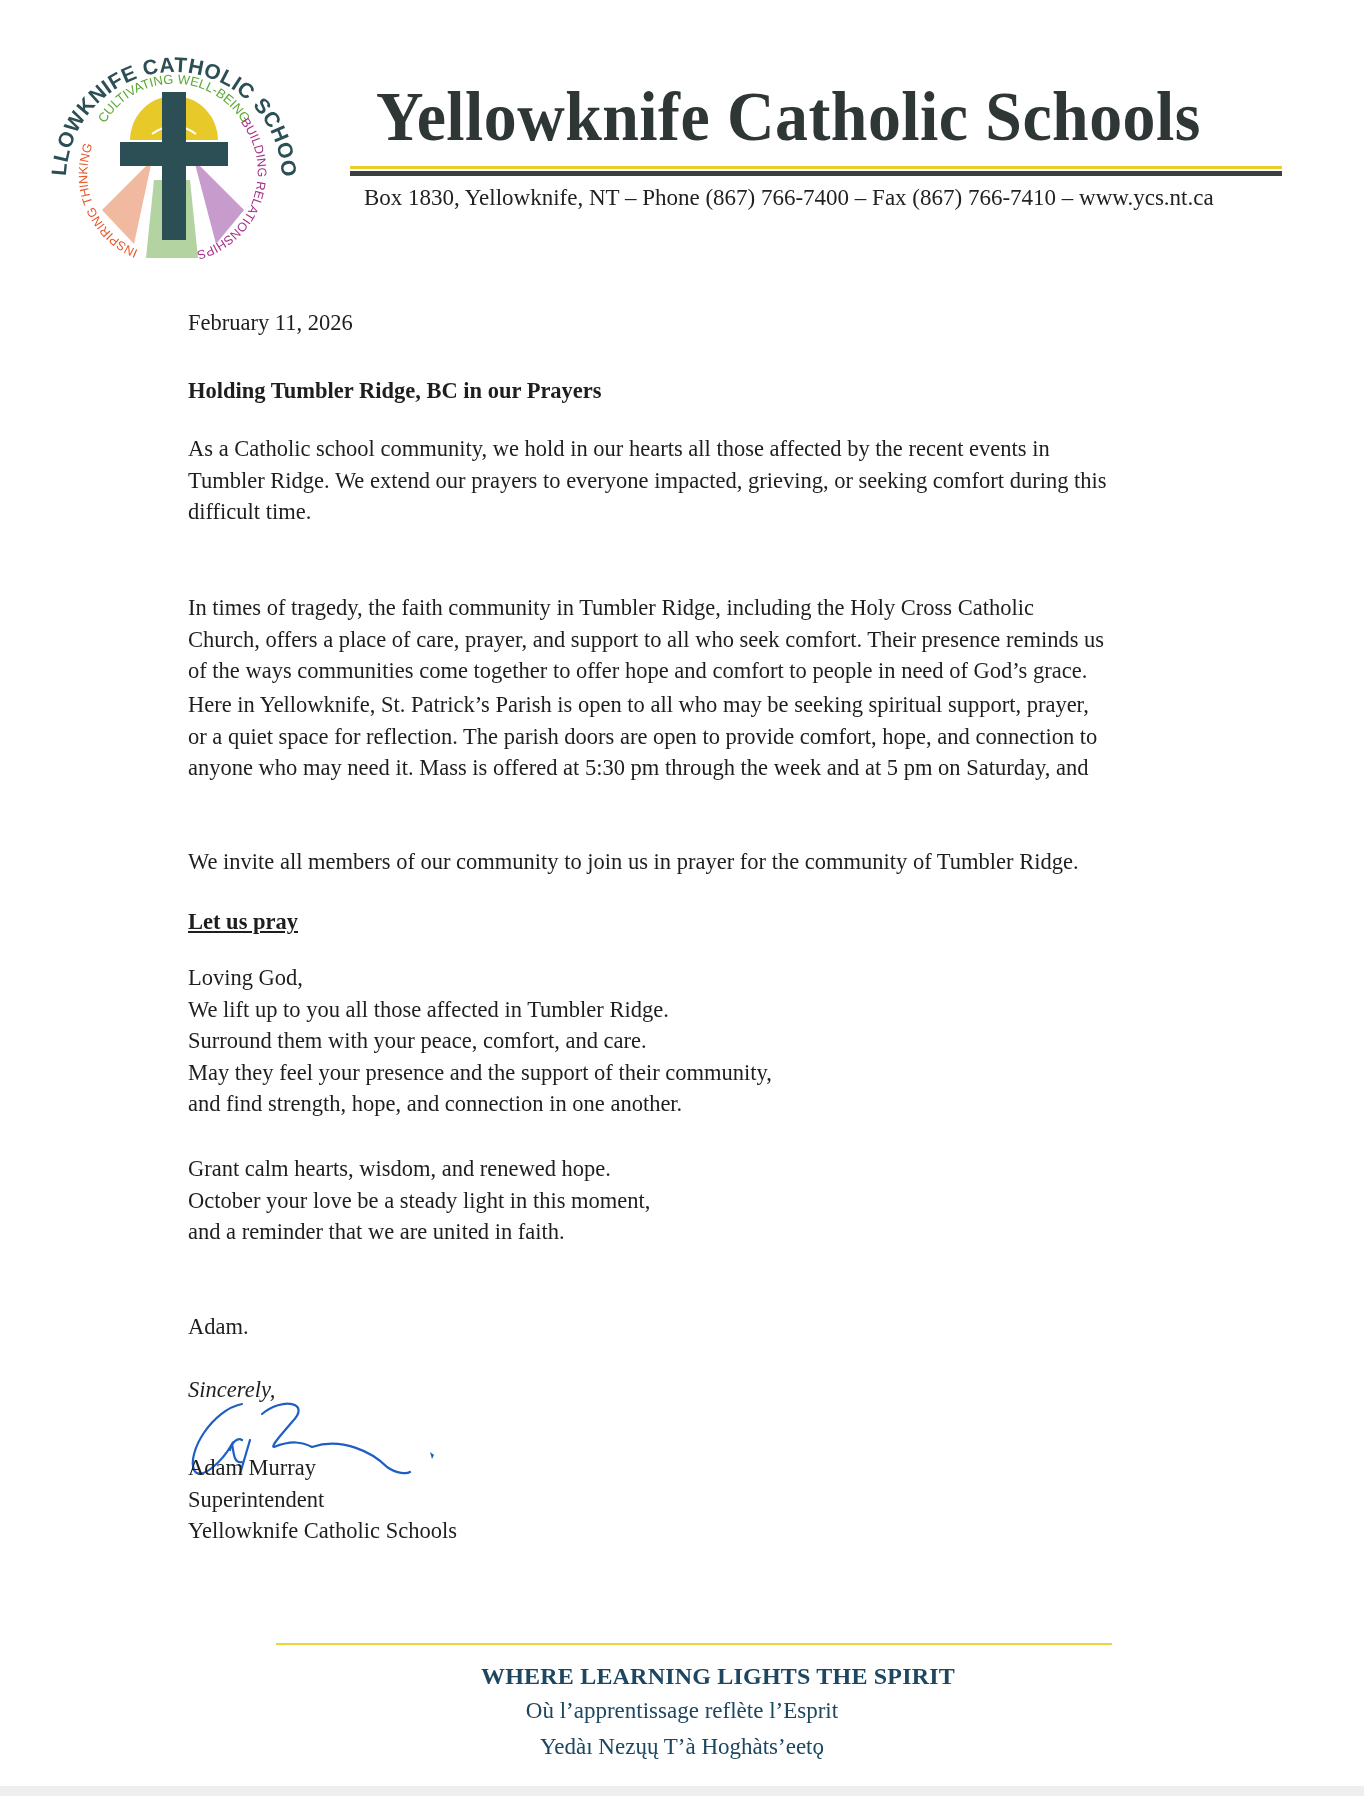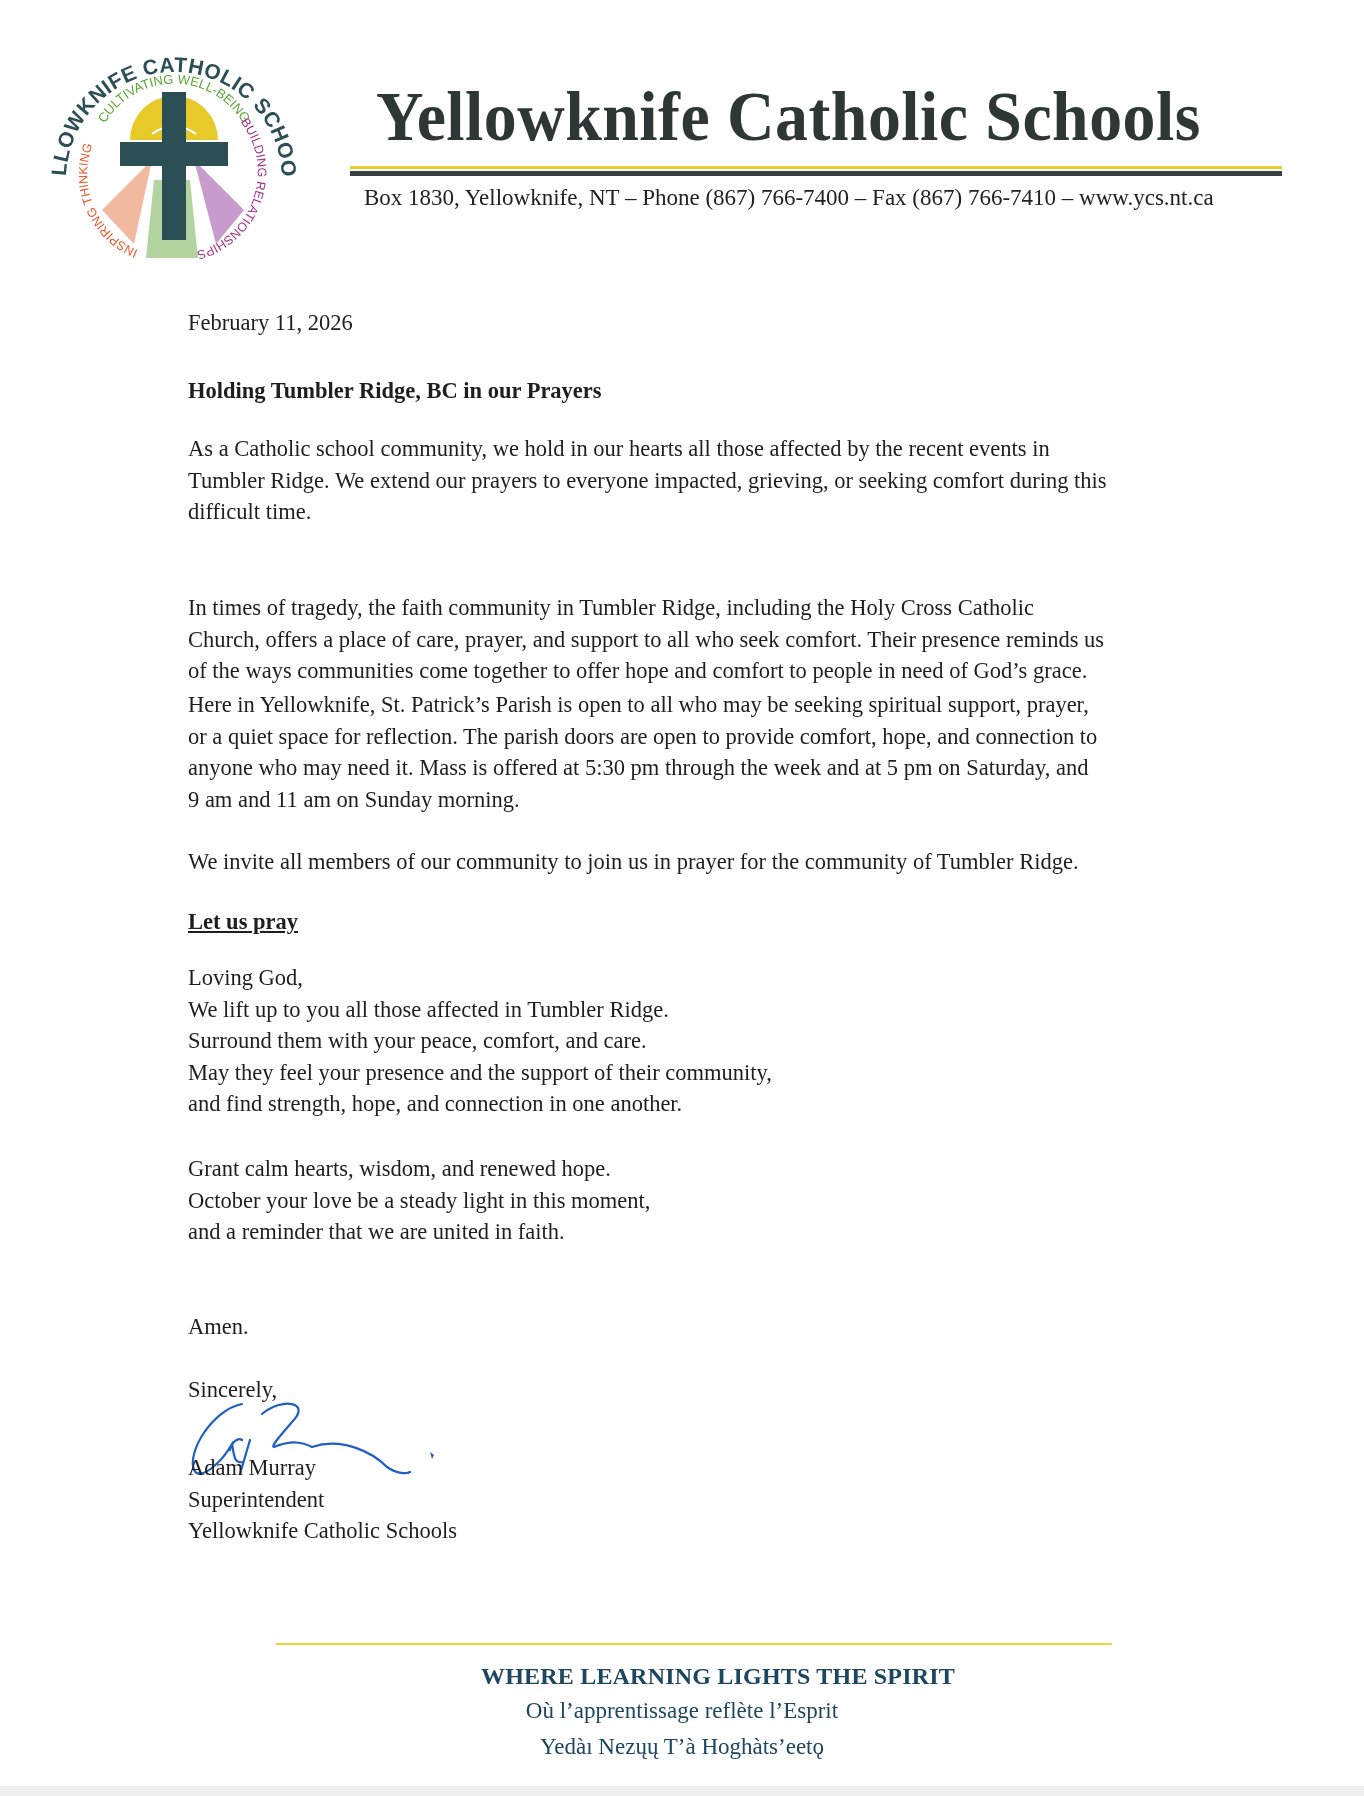--- a/index.html
+++ b/index.html
@@ -29,21 +29,21 @@
   .date { top: 307px; }
   .subject { top: 375px; font-weight: bold; }
   .p1 { top: 433px; }
   .p2 { top: 592px; }
   .p3 { top: 689px; }
   .p4 { top: 846px; }
   .pray-head { top: 906px; font-weight: bold; text-decoration: underline; }
   .prayer1 { top: 962px; }
   .prayer2 { top: 1153px; }
   .amen { top: 1311px; }
-  .sincerely { top: 1374px; }
+  .sincerely { top: 1374px; font-style: italic; }
   .sig { position: absolute; left: 182px; top: 1392px; width: 330px; height: 100px; }
   .signer { top: 1452px; }
   .line { display: block; white-space: nowrap; }
   .footer-rule { position: absolute; left: 276px; top: 1643px; width: 836px; height: 2px; background: #ecd43a; }
   .footer {
     position: absolute; left: 0; width: 1364px; text-align: center; color: #1d4660;
   }
   .motto-en { top: 1663px; font-size: 24px; font-weight: bold; letter-spacing: 0.2px; margin-left: 36px; }
   .motto-fr { top: 1698px; font-size: 23px; }
   .motto-dene { top: 1734px; font-size: 23px; }
@@ -99,42 +99,41 @@
 </div>
 <div class="body-text p2">
   <span class="line">In times of tragedy, the faith community in Tumbler Ridge, including the Holy Cross Catholic</span>
   <span class="line">Church, offers a place of care, prayer, and support to all who seek comfort. Their presence reminds us</span>
   <span class="line">of the ways communities come together to offer hope and comfort to people in need of God’s grace.</span>
 </div>
 <div class="body-text p3">
   <span class="line">Here in Yellowknife, St. Patrick’s Parish is open to all who may be seeking spiritual support, prayer,</span>
   <span class="line">or a quiet space for reflection. The parish doors are open to provide comfort, hope, and connection to</span>
   <span class="line">anyone who may need it.  Mass is offered at 5:30 pm through the week and at 5 pm on Saturday, and</span>
-  <span class="line">9 am and 11 am on Sunday morning.</span>
 </div>
 <div class="body-text p4">
   <span class="line">We invite all members of our community to join us in prayer for the community of Tumbler Ridge.</span>
 </div>
 
 <div class="body-text pray-head">Let us pray</div>
 
 <div class="body-text prayer1">
   <span class="line">Loving God,</span>
   <span class="line">We lift up to you all those affected in Tumbler Ridge.</span>
   <span class="line">Surround them with your peace, comfort, and care.</span>
   <span class="line">May they feel your presence and the support of their community,</span>
   <span class="line">and find strength, hope, and connection in one another.</span>
 </div>
 <div class="body-text prayer2">
   <span class="line">Grant calm hearts, wisdom, and renewed hope.</span>
   <span class="line">October your love be a steady light in this moment,</span>
   <span class="line">and a reminder that we are united in faith.</span>
 </div>
 
-<div class="body-text amen">Amen.</div>
+<div class="body-text amen">Adam.</div>
 <div class="body-text sincerely">Sincerely,</div>
 
 <svg class="sig" viewBox="0 0 330 100">
   <g fill="none" stroke="#1f5fc4" stroke-width="2.2" stroke-linecap="round">
     <path d="M 60 12 C 30 18 5 60 12 78 C 18 90 40 70 50 52 C 52 62 52 72 60 70"></path>
     <path d="M 48 58 C 50 50 56 45 60 48"></path>
     <path d="M 68 48 L 58 82"></path>
     <path d="M 80 22 C 100 5 130 10 110 30 C 100 42 88 55 92 55 C 110 48 120 50 130 55 C 160 45 190 60 205 75 C 215 82 225 82 228 80"></path>
   </g>
   <path d="M 248 60 l 4 3 l -2 4 z" fill="#1f5fc4"></path>

